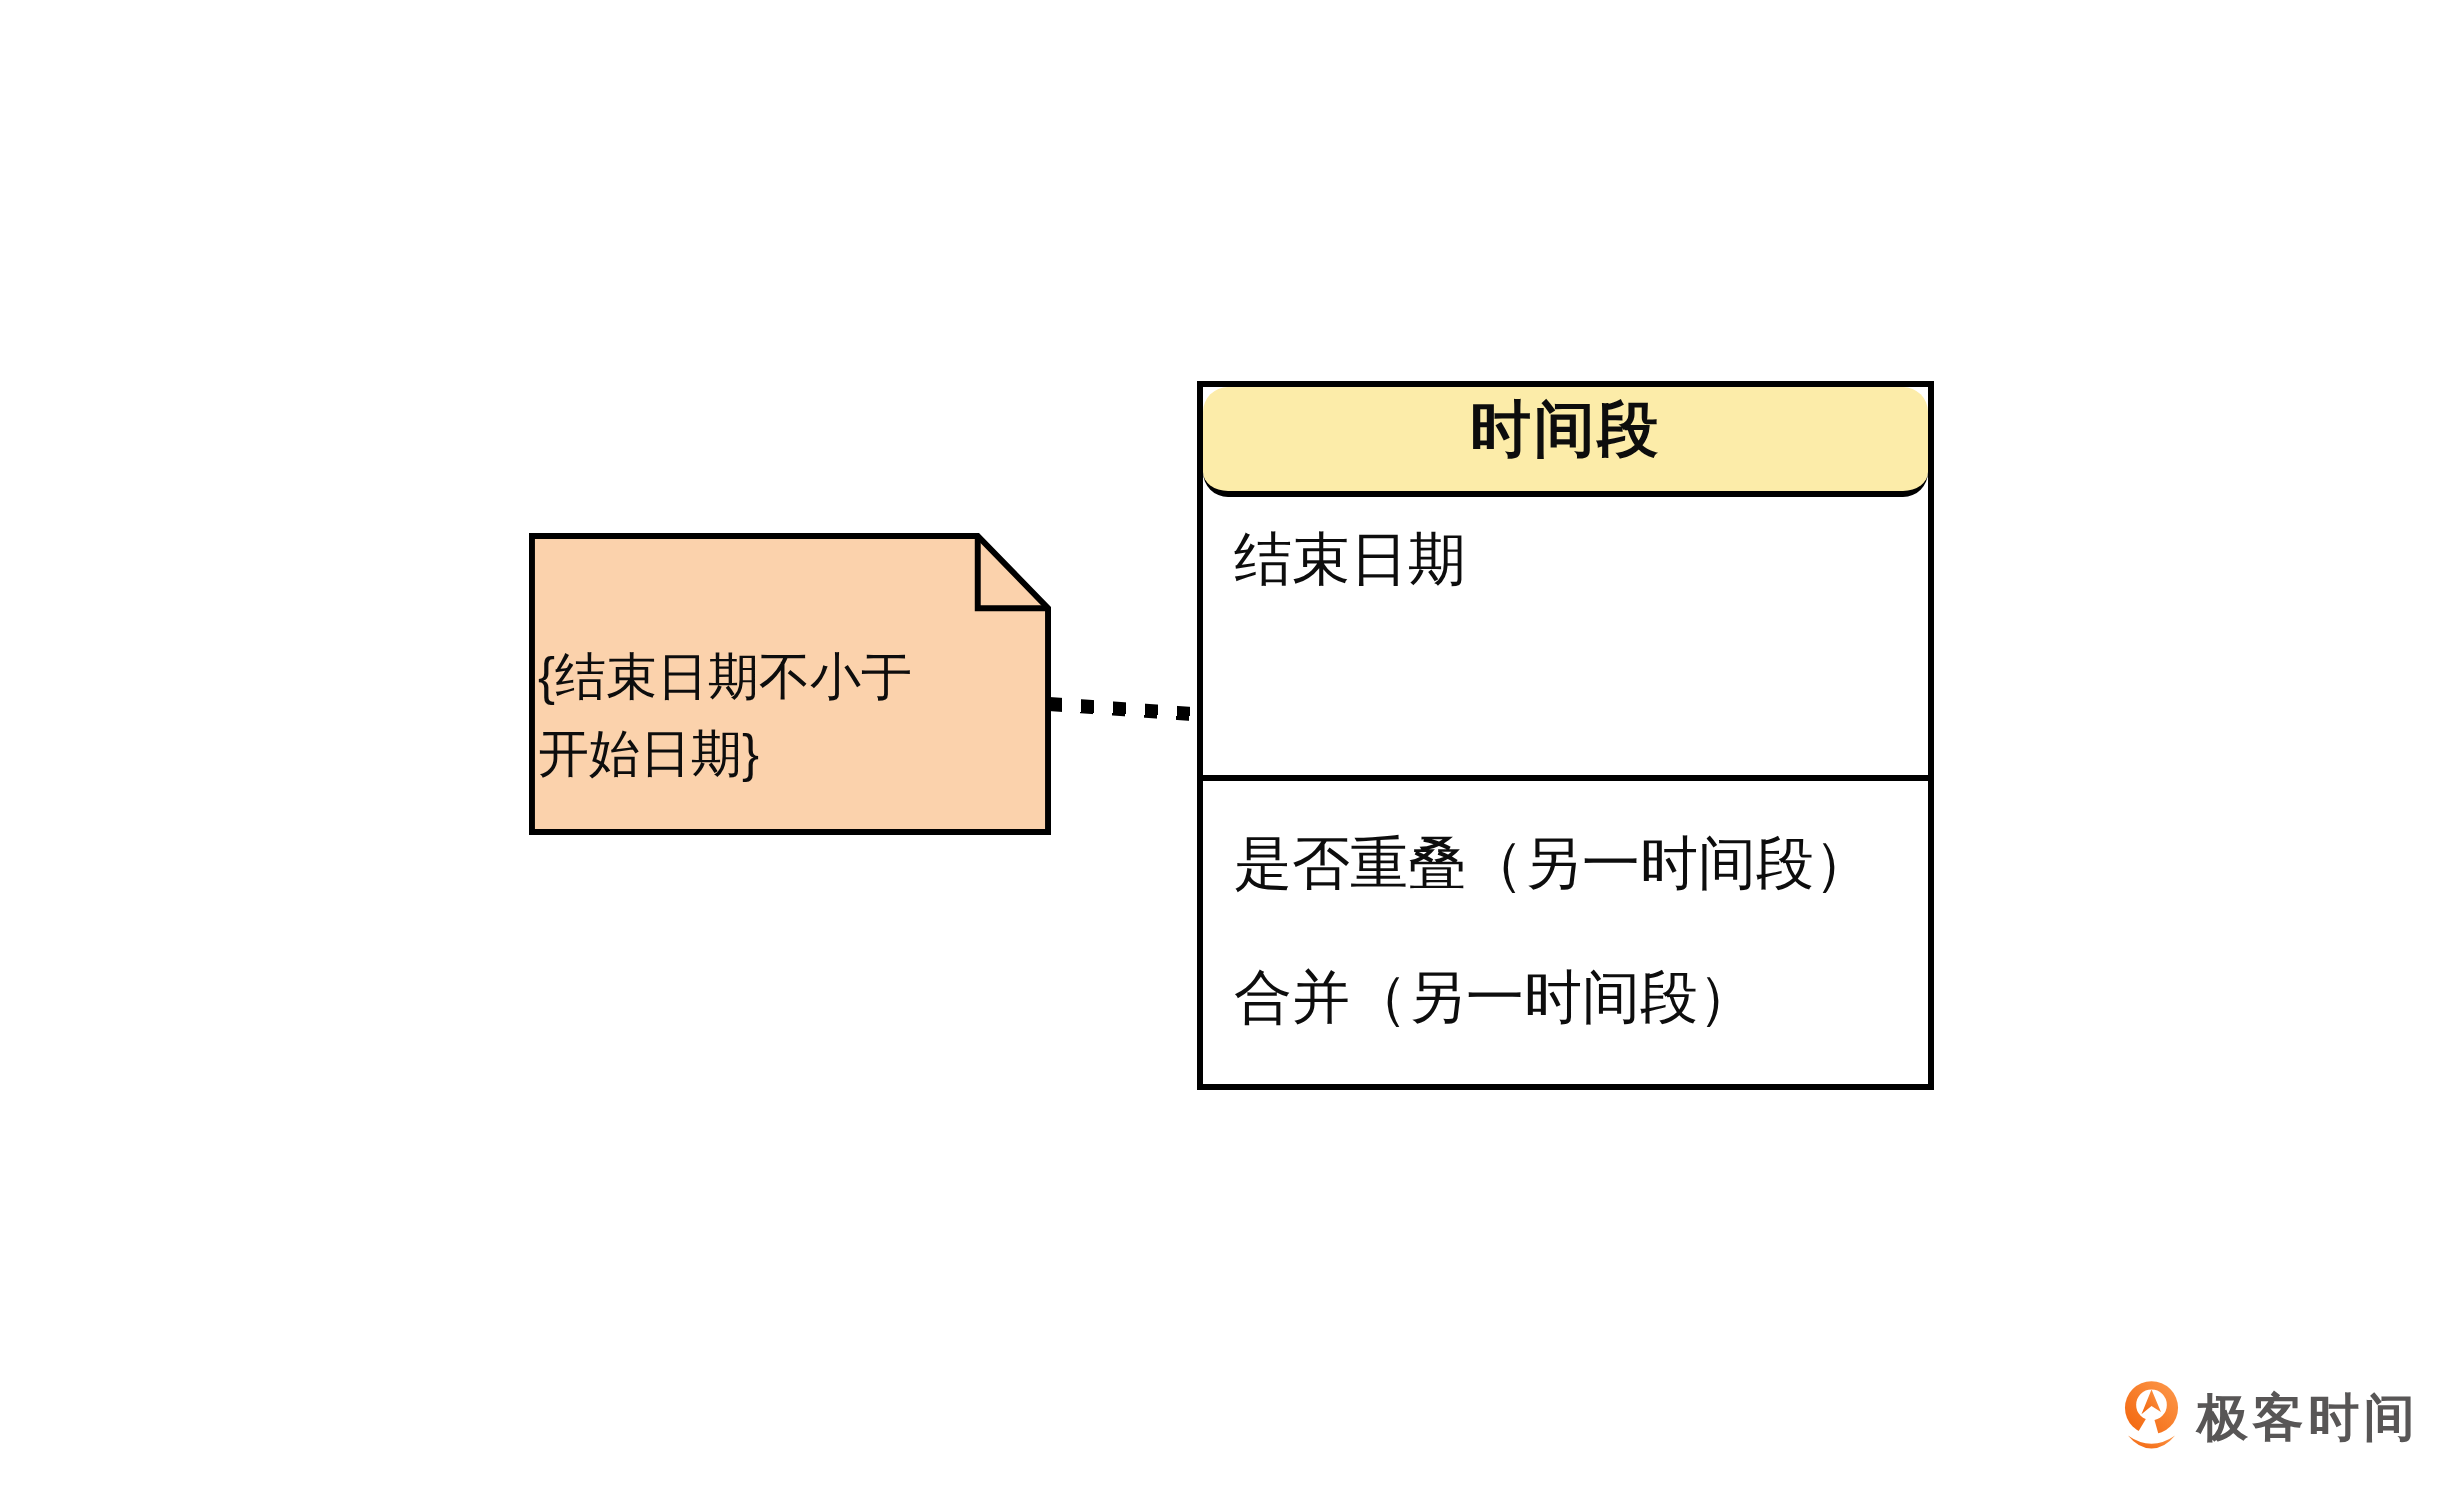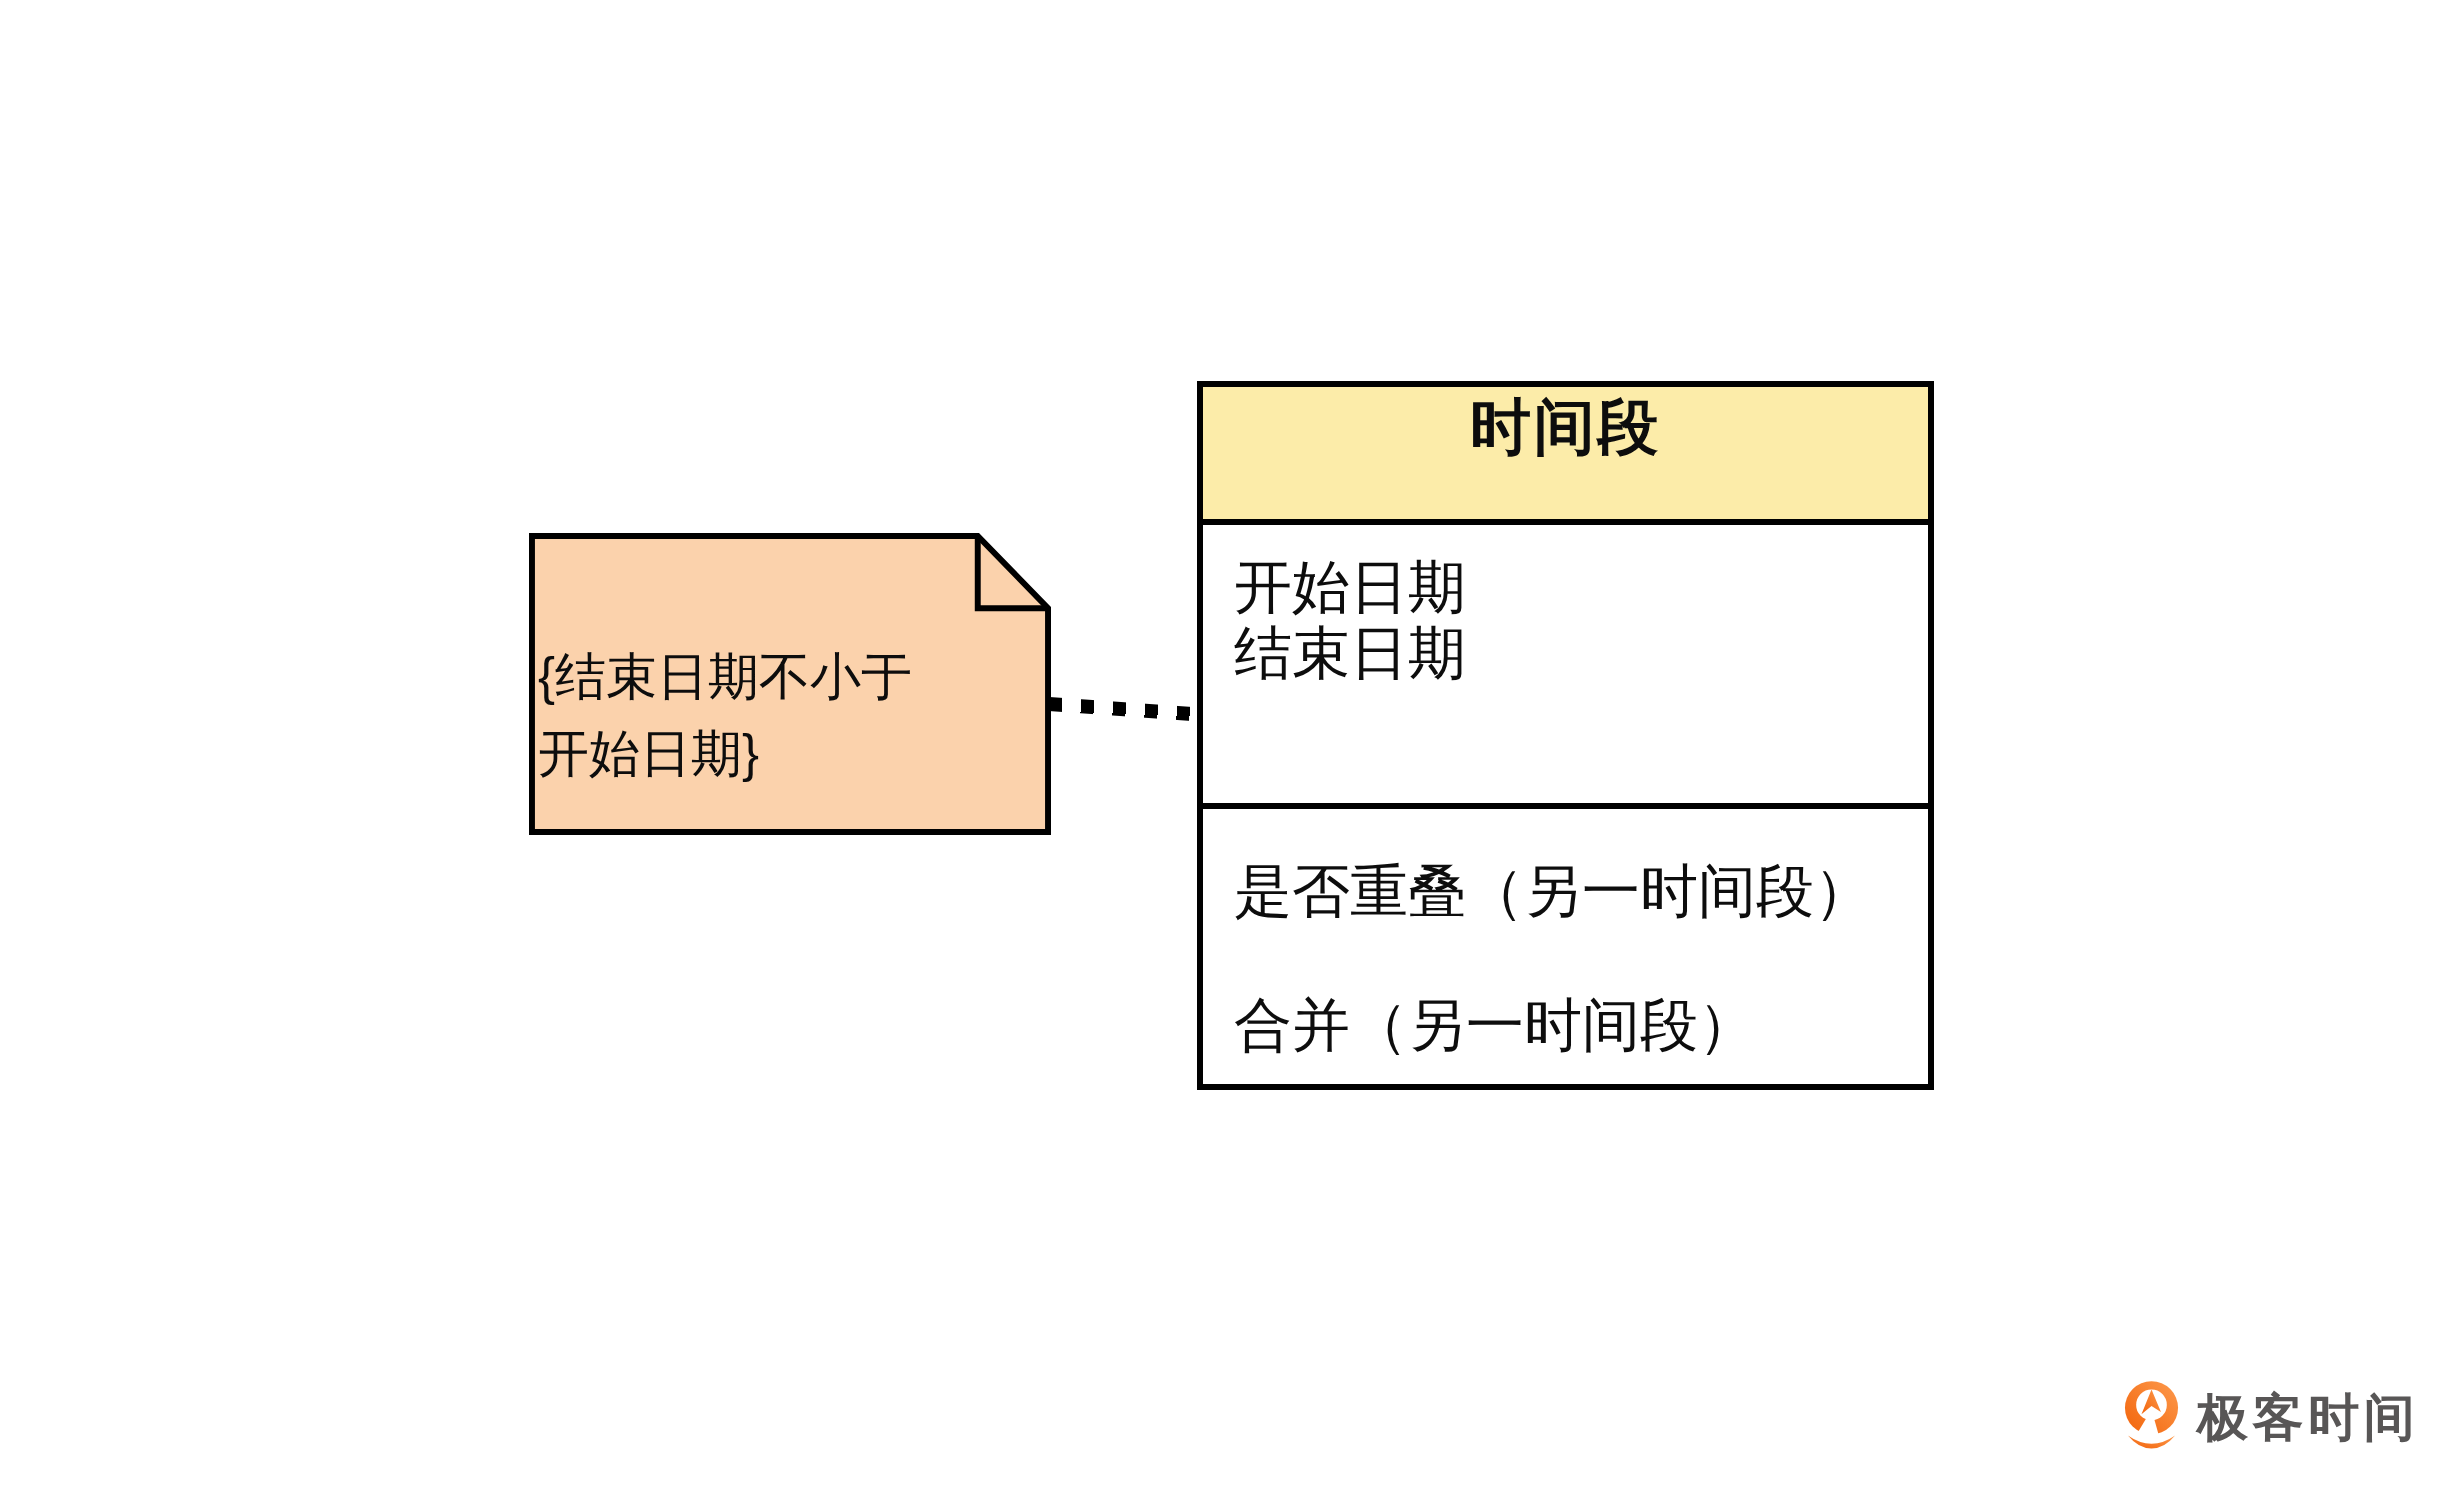--- a/index.html
+++ b/index.html
@@ -53,27 +53,29 @@
     position: absolute;
     left: 1197px;
     top: 381px;
     width: 737px;
     height: 709px;
     border: 6px solid #000000;
     box-sizing: border-box;
     background: #ffffff;
   }
   .cls-header {
-    height: 138px;
+    height: 110px;
     box-sizing: border-box;
     border-bottom: 6px solid #000000;
     background: #FCECA9;
     display: flex;
+    align-items: center;
     justify-content: center;
     padding-bottom: 18.5px;
+    border-radius: 25px;
   }
   .cls-title {
     font-size: 61px;
     font-weight: bold;
     letter-spacing: 2.6px;
   }
   .cls-attrs {
     height: 284px;
     box-sizing: border-box;
     border-bottom: 6px solid #000000;
@@ -132,21 +134,20 @@
     <div>开始日期}</div>
   </div>
 
   <div class="connector"></div>
 
   <div class="uml-class">
     <div class="cls-header">
       <span class="cls-title">时间段</span>
     </div>
     <div class="cls-attrs">
-      <div class="member">开始日期</div>
       <div class="member">结束日期</div>
     </div>
     <div class="cls-methods">
       <div class="member">是否重叠（另一时间段）</div>
       <div class="member">合并（另一时间段）</div>
     </div>
   </div>
 
   <div class="brand">
     <svg class="brand-icon" viewBox="0 0 100 120">

